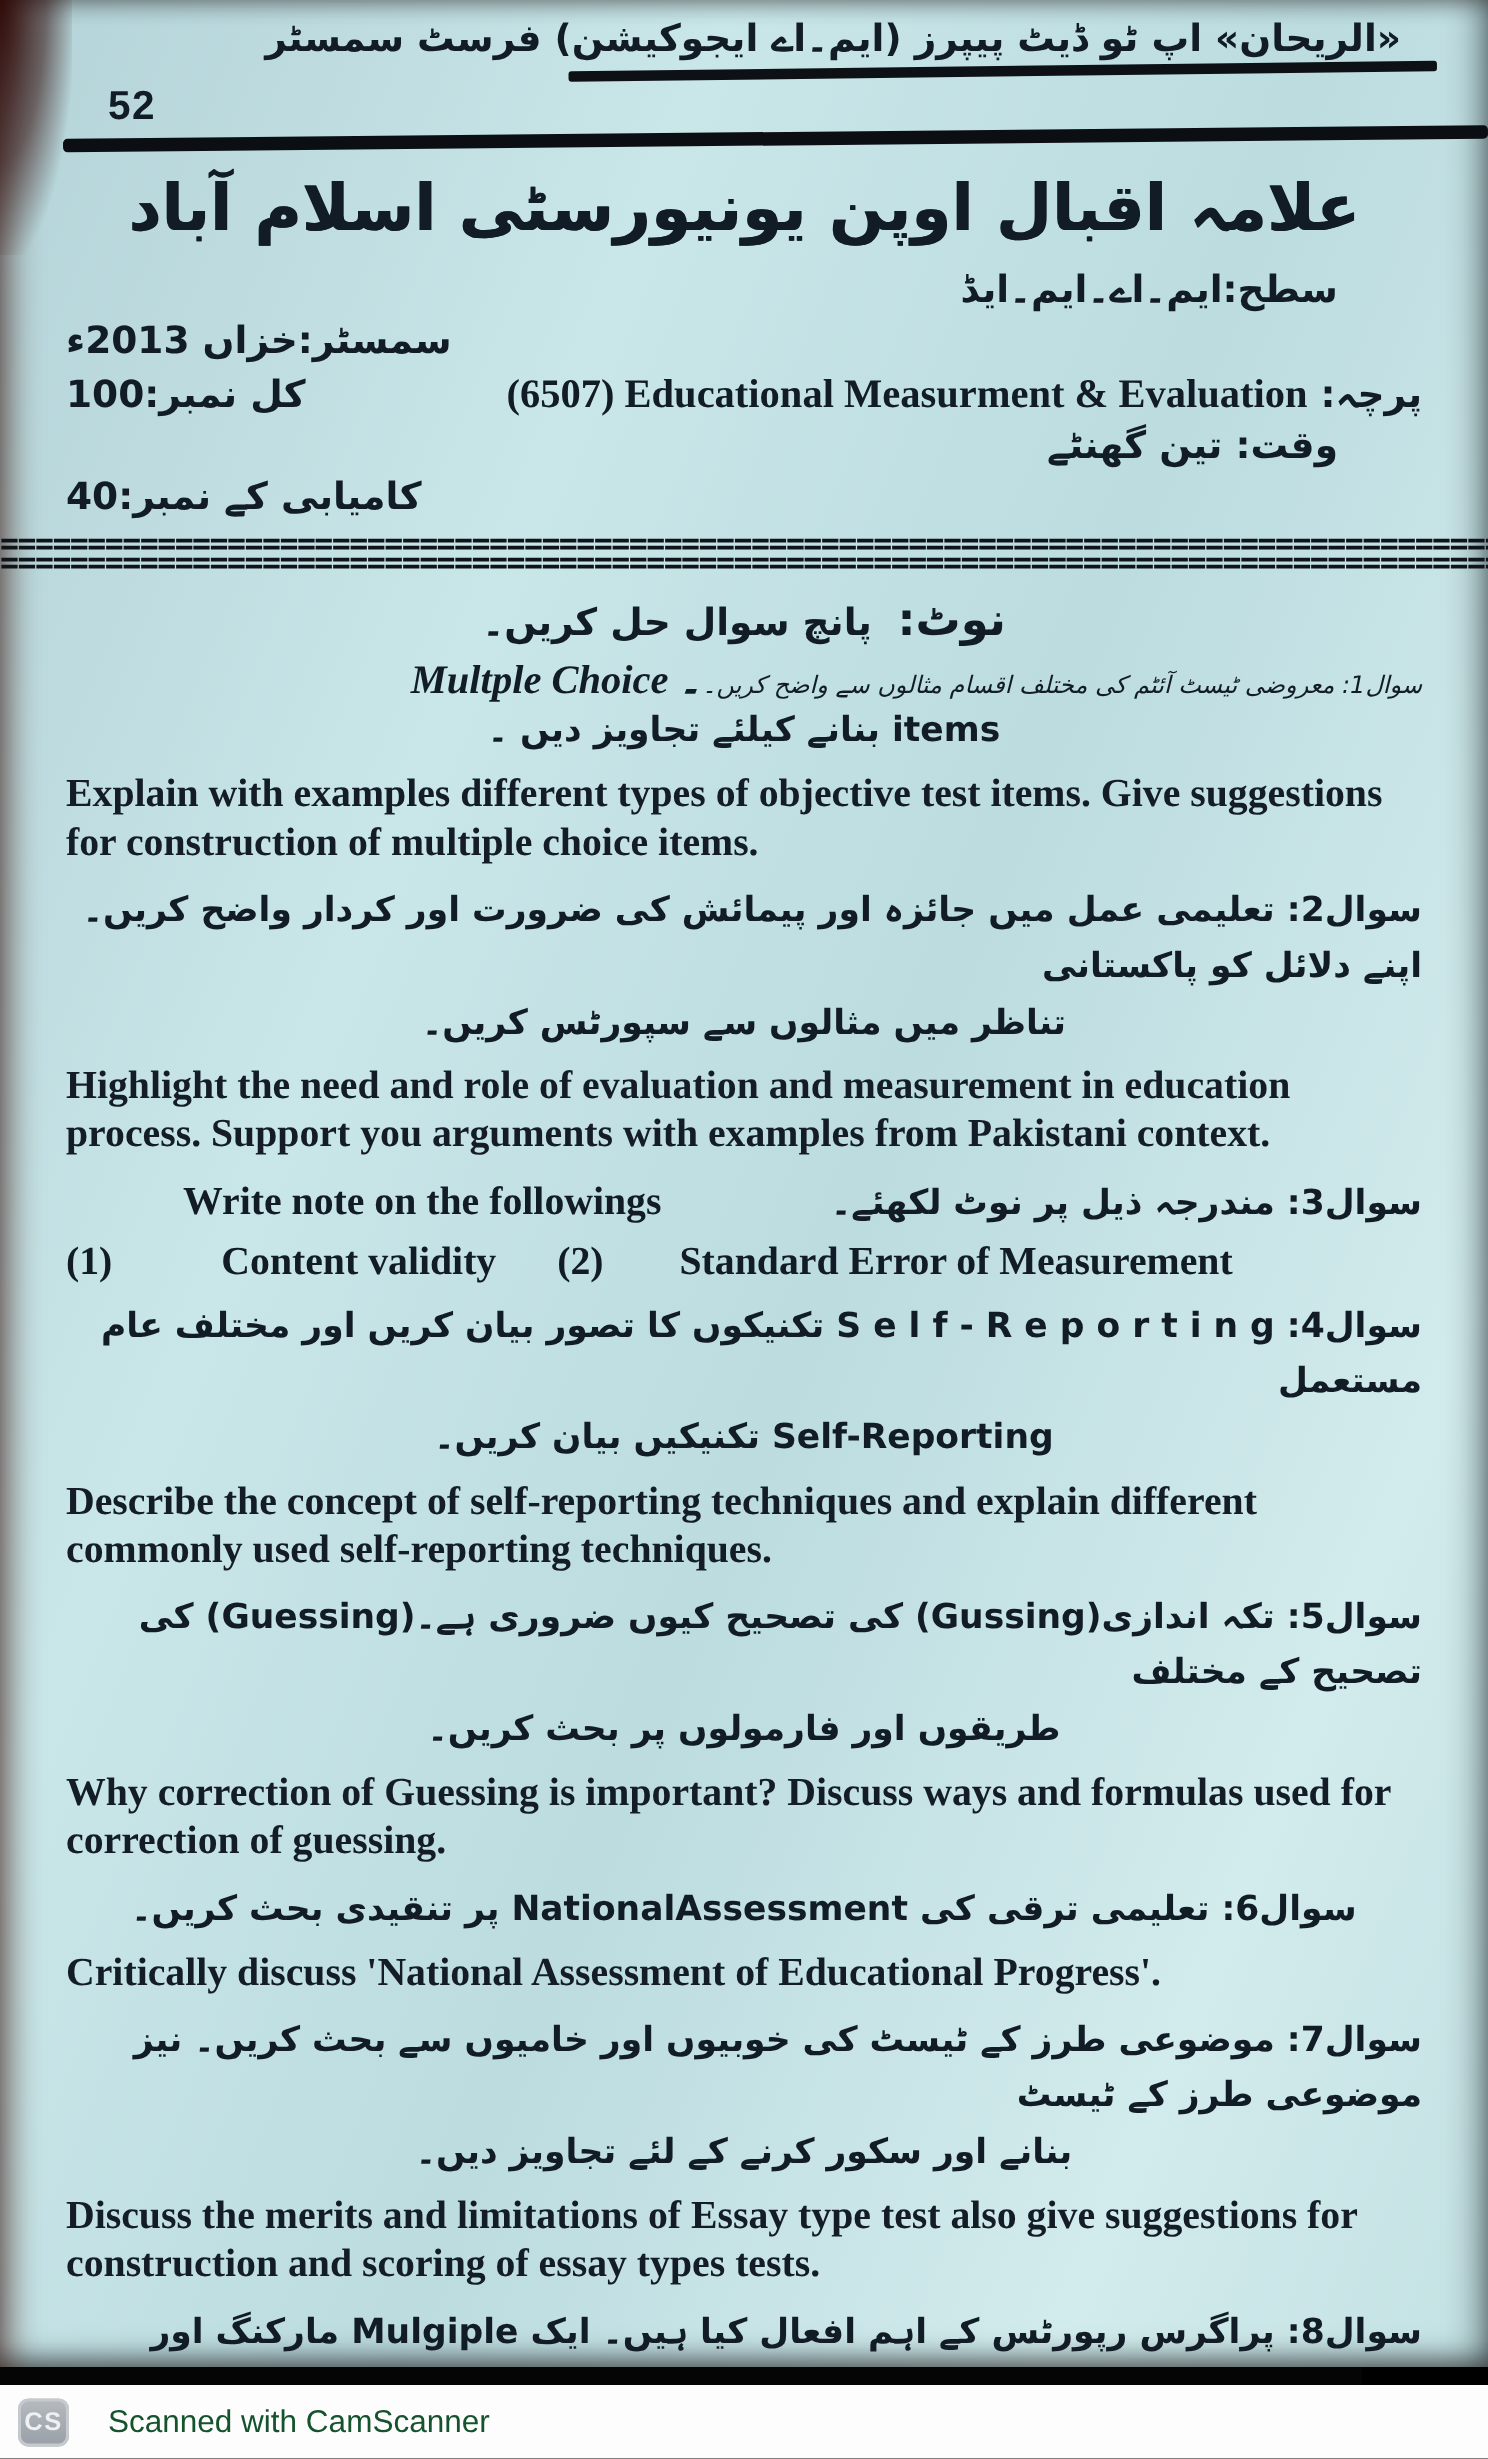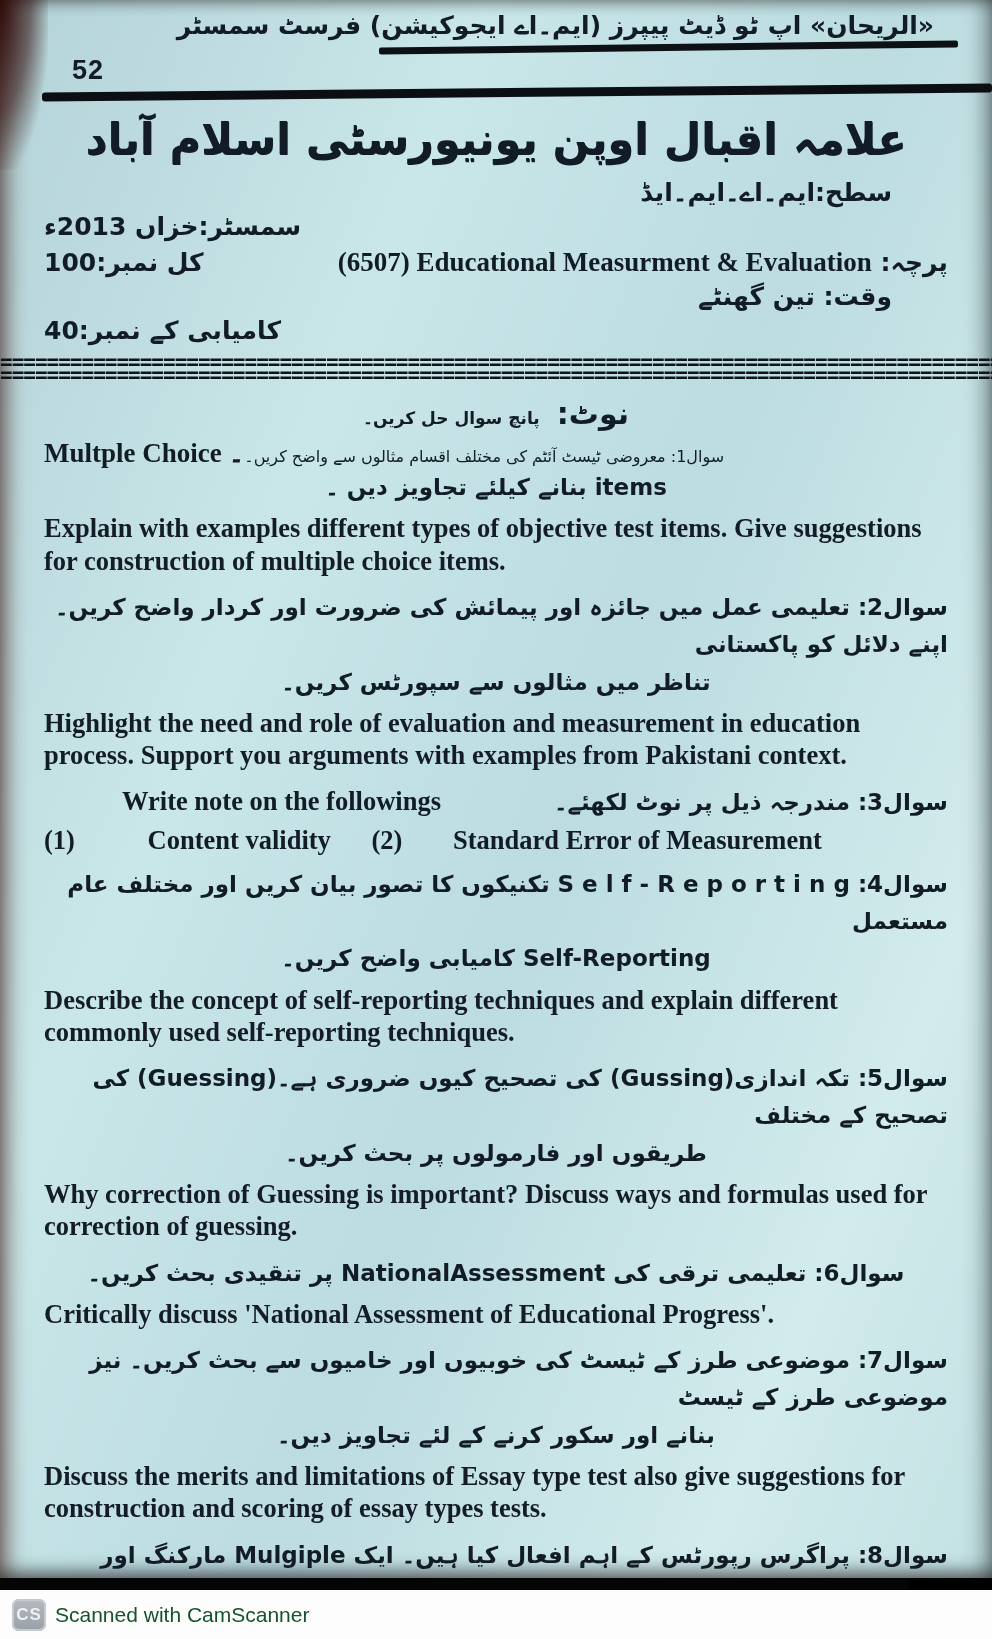--- a/index.html
+++ b/index.html
@@ -35,40 +35,40 @@
   .paper-row{display:flex;justify-content:space-between;align-items:baseline;}
   .paper-mix{direction:rtl;}
   .eng-strong{font-family:"Liberation Serif","DejaVu Serif",serif;font-weight:bold;font-size:27px;}
   
   .eqwrap{margin:8px -44px 0 -44px;}
   .eqline{font-family:"DejaVu Sans Mono",monospace;font-weight:bold;font-size:21px;
         line-height:13px;white-space:nowrap;overflow:hidden;letter-spacing:-1px;color:#0e141a;}
   
   .note{direction:rtl;text-align:center;margin:14px 0 6px 0;font-family:"DejaVu Sans",sans-serif;}
   .note-label{font-size:30px;font-weight:bold;}
-  .note-text{font-size:17px;font-weight:bold;margin-right:12px;}
+  .note-text{font-size:25px;font-weight:bold;margin-right:12px;}
   
   .uline{direction:rtl;text-align:right;font-family:"DejaVu Sans",sans-serif;
         font-weight:bold;font-size:23px;line-height:1.62;}
-  .flexline{display:flex;direction:ltr;justify-content:flex-start;align-items:baseline;}
+  .flexline{display:flex;direction:ltr;justify-content:flex-end;align-items:baseline;font-style:italic;}
   .flexline .lat{direction:ltr;font-family:"Liberation Serif","DejaVu Serif",serif;
         font-weight:bold;font-size:27px;white-space:nowrap;}
   .flexline .urt{direction:rtl;font-family:"DejaVu Sans",sans-serif;}
   .cont{text-align:center;}
   .eng{direction:ltr;font-family:"Liberation Serif","DejaVu Serif",serif;font-weight:bold;
         font-size:26.5px;line-height:1.22;margin:6px 0 12px 0;color:#141d27;}
   .q3row{display:flex;justify-content:space-between;align-items:baseline;}
   .q3row .eng-inline{margin-left:78px;font-family:"Liberation Serif","DejaVu Serif",serif;
         font-weight:bold;font-size:26.5px;}
   .q3items{font-family:"Liberation Serif","DejaVu Serif",serif;font-weight:bold;
         font-size:26.5px;margin:4px 0 10px 0;}
   .q3items .gap1{margin-left:66px;} .q3items .gap2{margin-left:34px;} .q3items .gap3{margin-left:44px;}
   
   .footer{position:absolute;left:0;bottom:0;width:992px;height:49px;background:#fdfdfd;
-        display:flex;align-items:center;gap:9px;padding-left:12px;box-sizing:border-box;}
+        display:flex;align-items:center;gap:26px;padding-left:12px;box-sizing:border-box;}
   .cs-badge{width:34px;height:32px;border-radius:7px;background:linear-gradient(#b6bbc0,#989fa6);
         color:#eef0f2;font-weight:bold;font-size:17px;display:flex;align-items:center;
         justify-content:center;letter-spacing:1px;box-shadow:0 0 0 2px #c6cacf inset;}
   .footer-text{color:#14532d;font-size:21px;}
 </style>
 </head>
 <body>
 
 <div class="scan">
   <div class="page">
@@ -128,21 +128,21 @@
       <div class="q3items">
         <span>(1)</span>
         <span class="gap1">Content validity</span>
         <span class="gap2">(2)</span>
         <span class="gap3">Standard Error of Measurement</span>
       </div>
     </div>
 
     <div class="q">
       <div class="uline" dir="rtl">سوال4: S e l f - R e p o r t i n g تکنیکوں کا تصور بیان کریں اور مختلف عام مستعمل</div>
-      <div class="uline cont" dir="rtl">Self-Reporting کامیابی واضح کریں۔</div>
+      <div class="uline cont" dir="rtl">Self-Reporting تکنیکیں بیان کریں۔</div>
       <p class="eng">Describe the concept of self-reporting techniques and explain different commonly used self-reporting techniques.</p>
     </div>
 
     <div class="q">
       <div class="uline" dir="rtl">سوال5: تکہ اندازی(Gussing) کی تصحیح کیوں ضروری ہے۔(Guessing) کی تصحیح کے مختلف</div>
       <div class="uline cont" dir="rtl">طریقوں اور فارمولوں پر بحث کریں۔</div>
       <p class="eng">Why correction of Guessing is important? Discuss ways and formulas used for correction of guessing.</p>
     </div>
 
     <div class="q">

